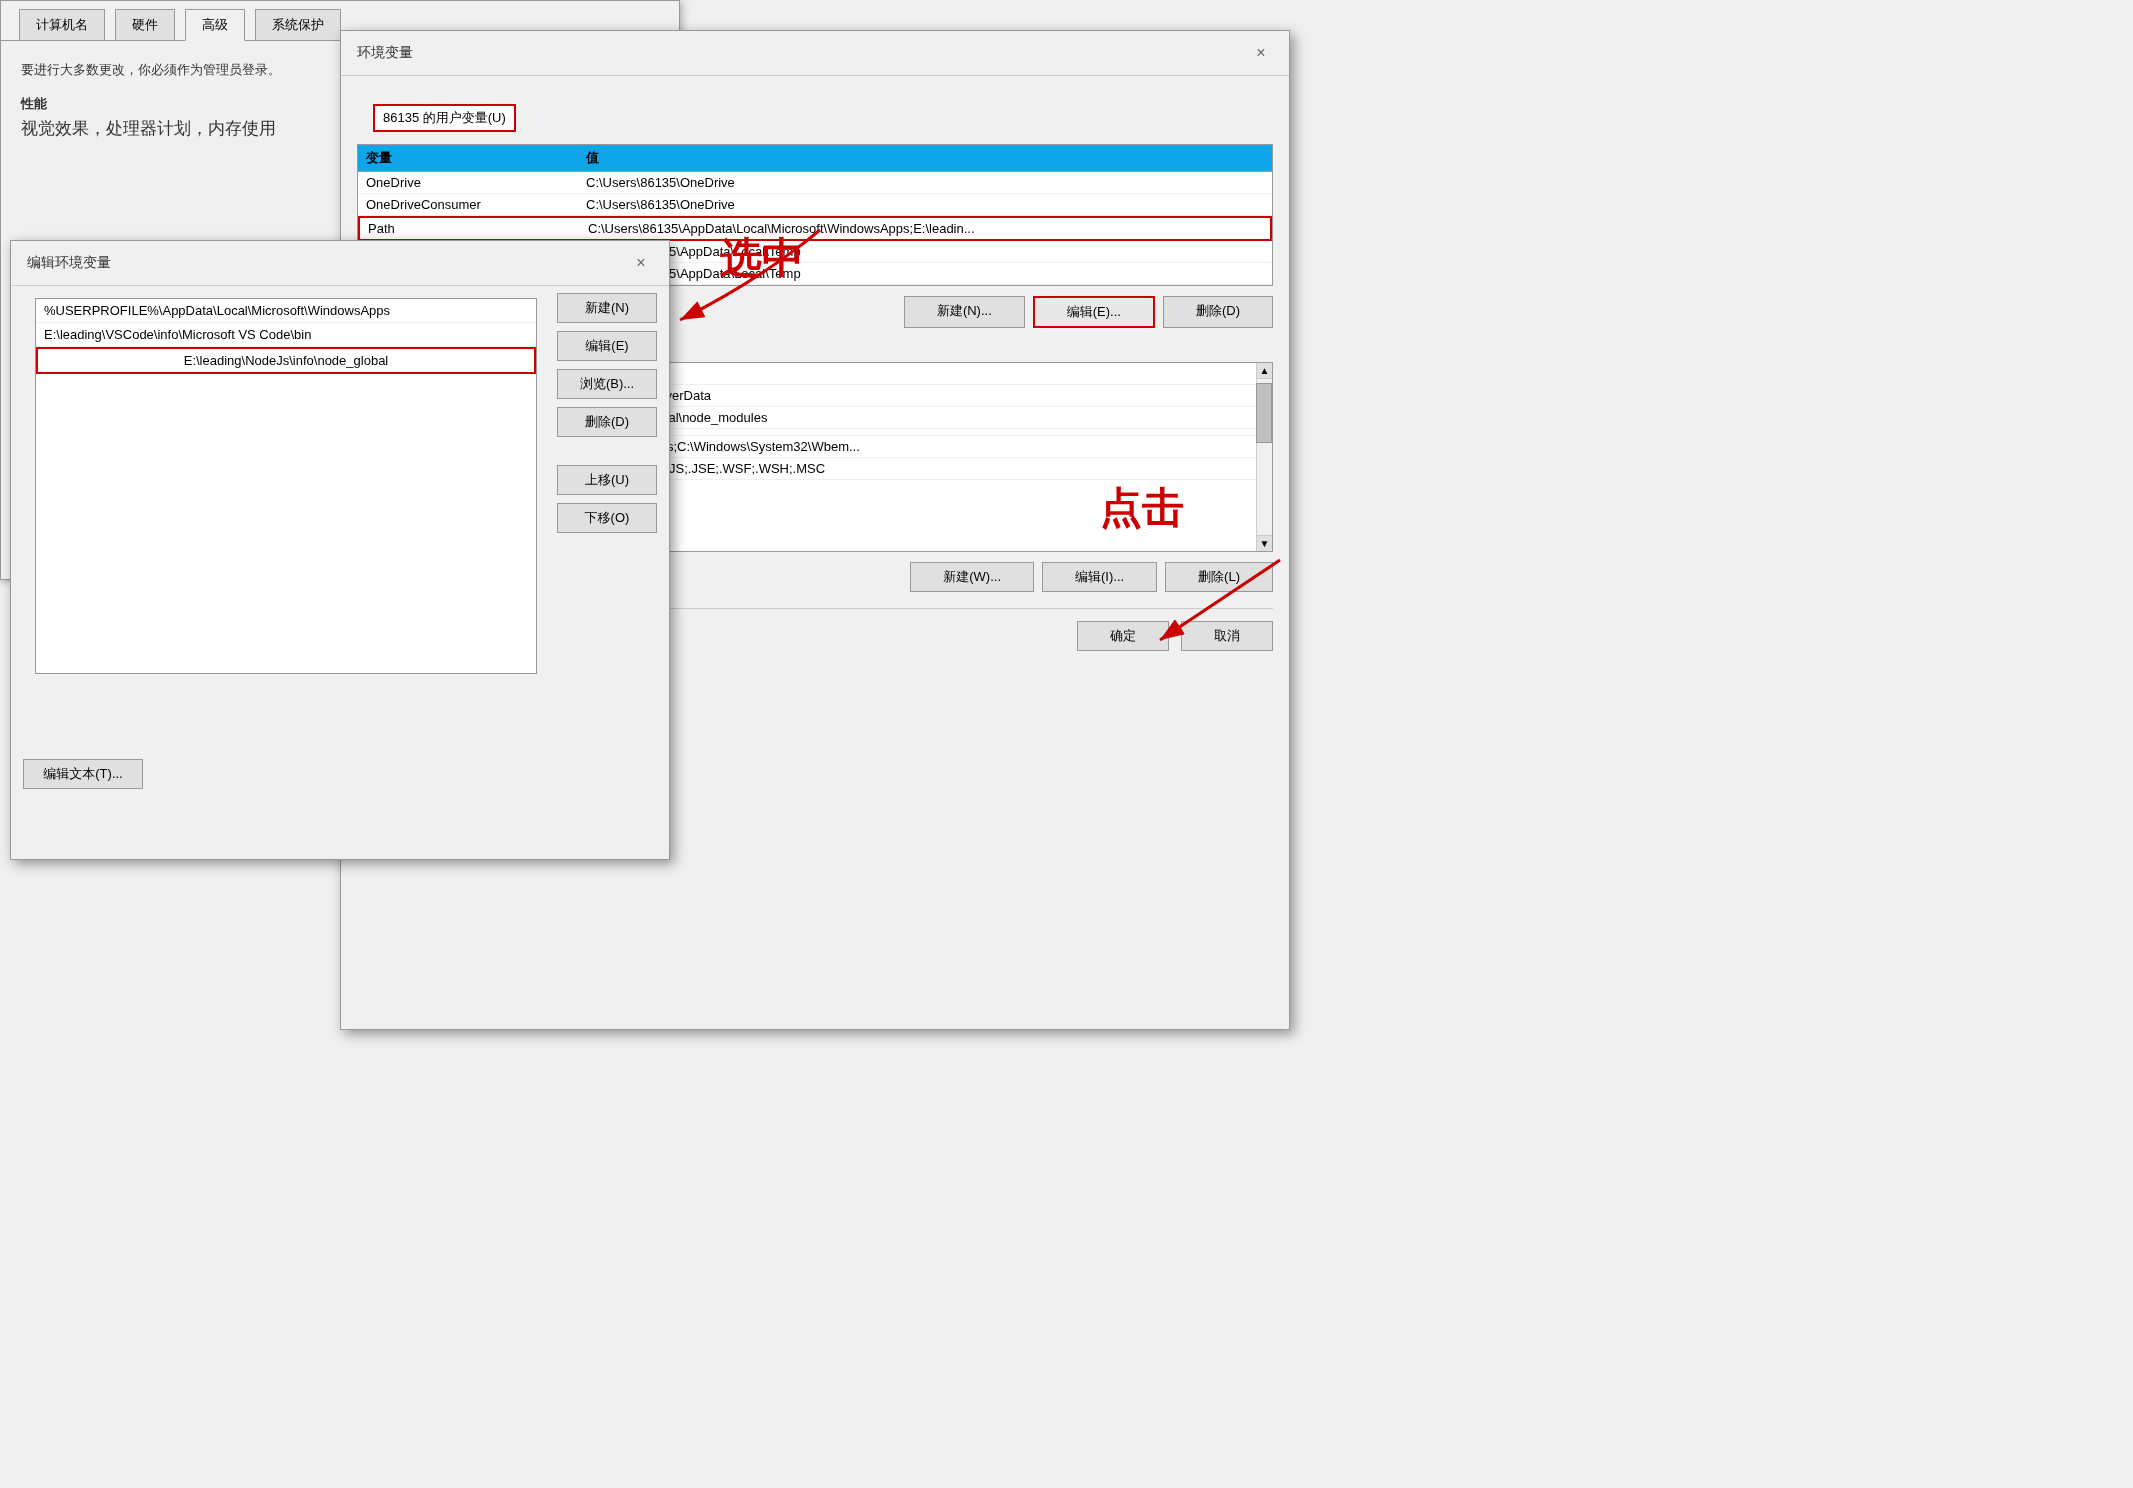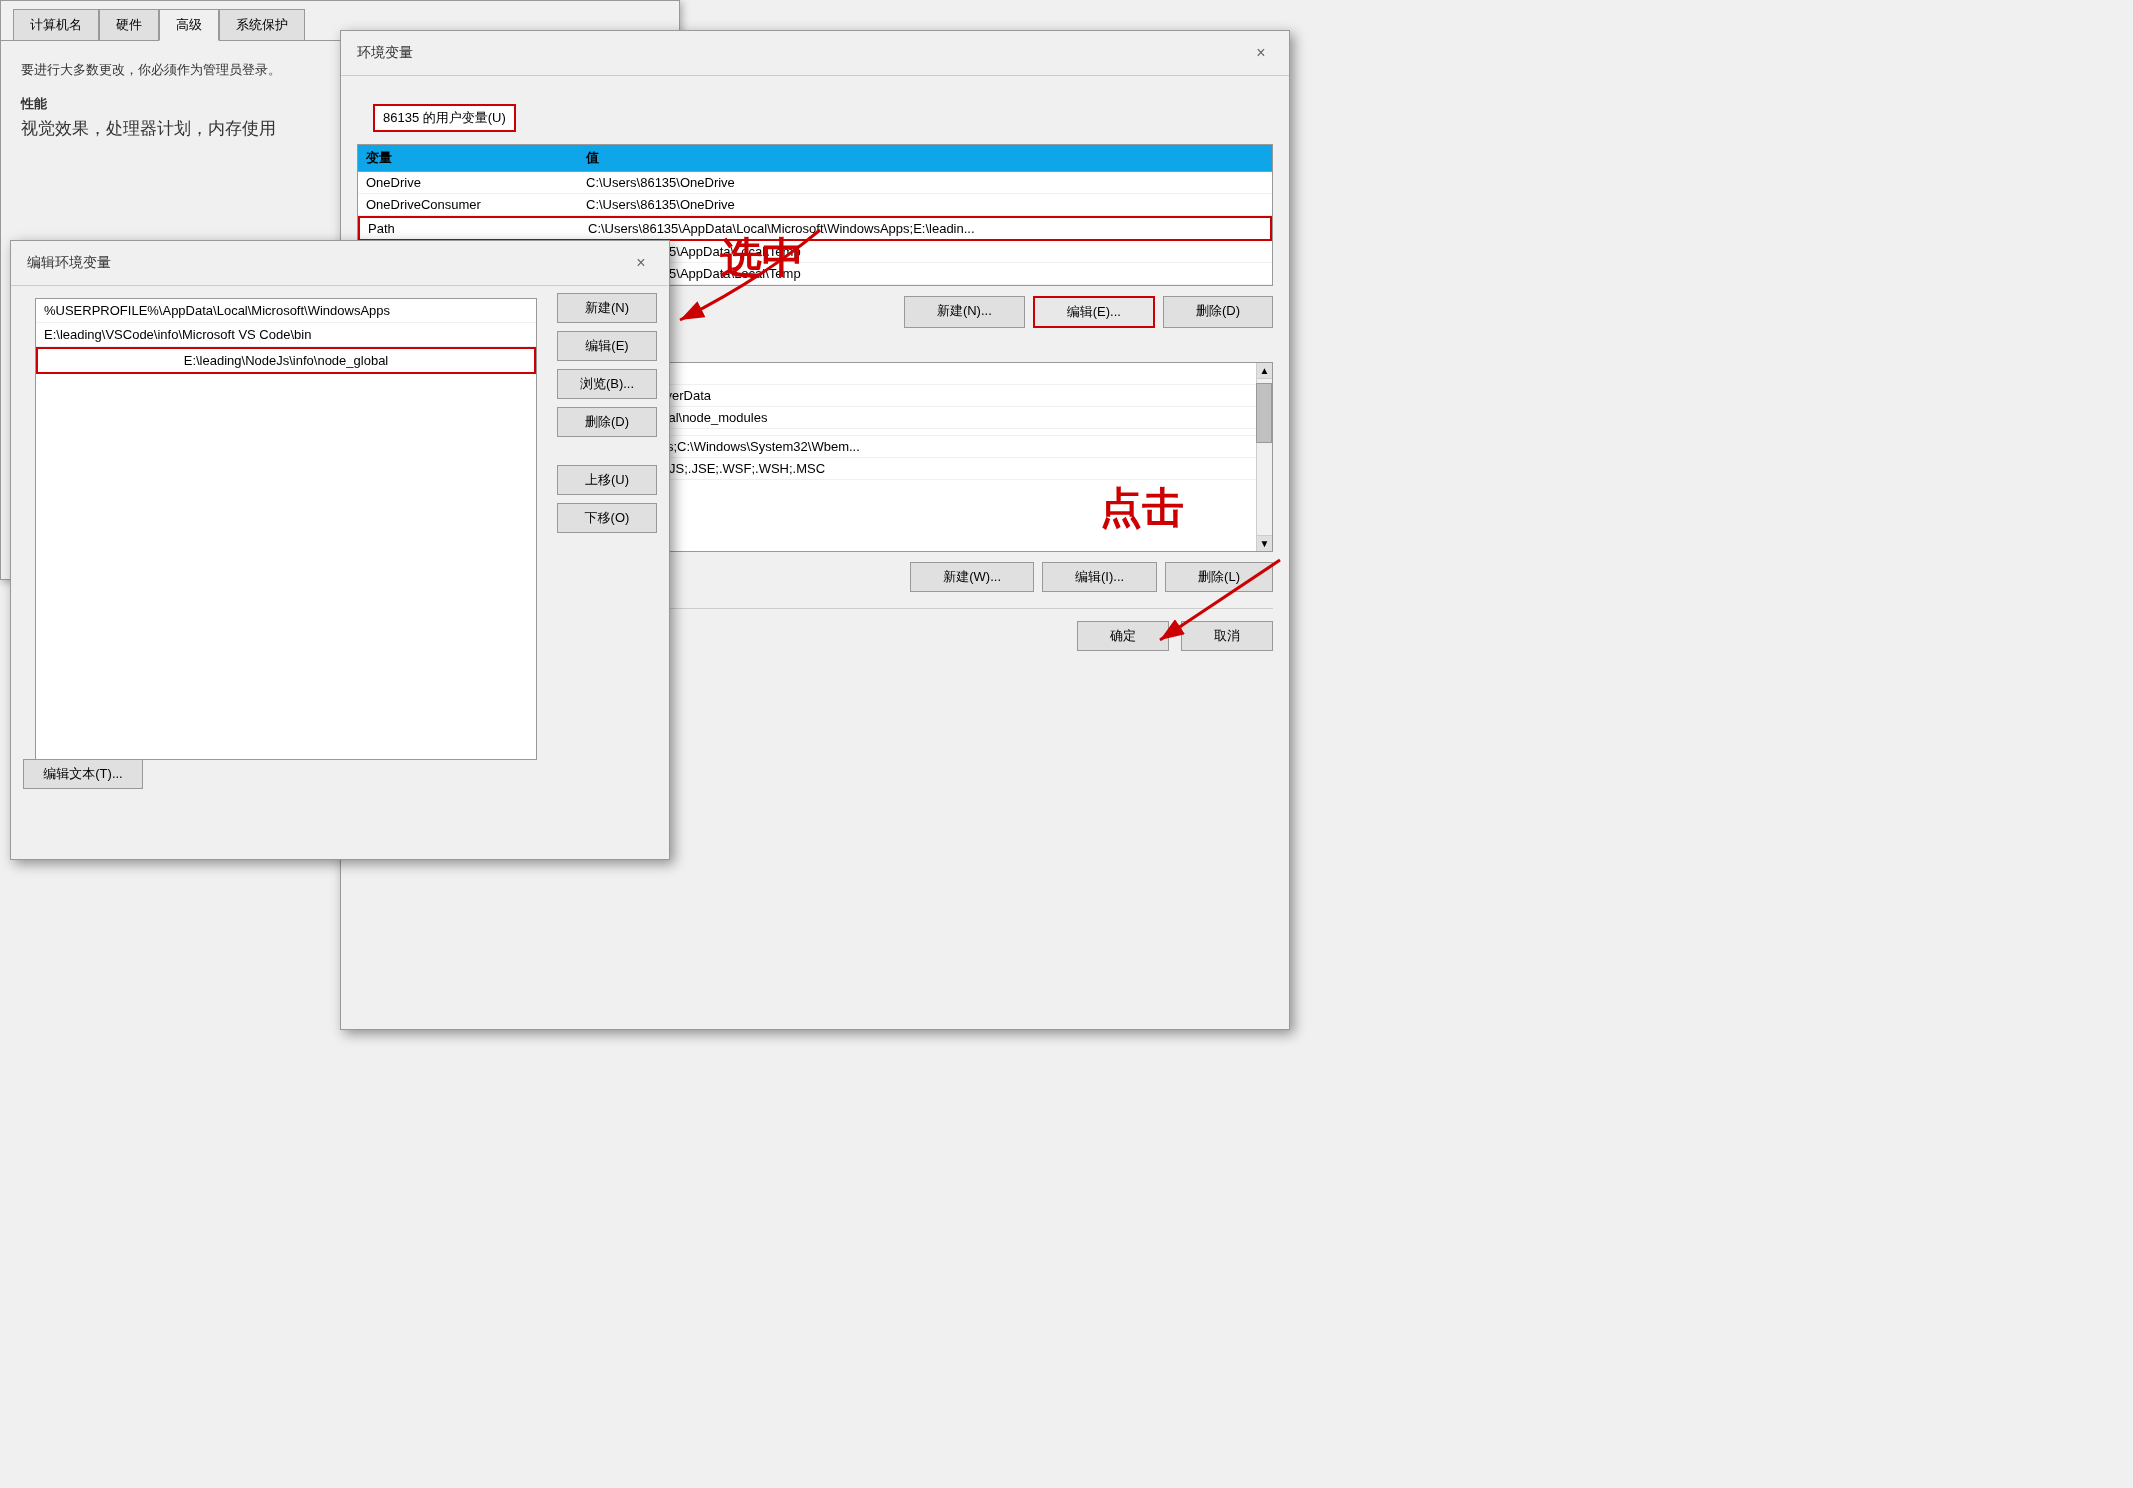--- a/index.html
+++ b/index.html
@@ -21,22 +21,22 @@
       width: 680px;
       height: 580px;
       background: #f0f0f0;
       border: 1px solid #999;
       box-shadow: 2px 2px 8px rgba(0,0,0,0.3);
     }
     .sys-props-tabs {
       display: flex;
       background: #f0f0f0;
       border-bottom: 1px solid #999;
-      padding: 8px 8px 0 12px;
-      gap: 0;
+      padding: 8px 8px 0 18px;
+      gap: 10px;
     }
     .tab-item {
       padding: 6px 16px;
       border: 1px solid #999;
       border-bottom: none;
       background: #e0e0e0;
       cursor: pointer;
       font-size: 13px;
     }
     .tab-item.active {
@@ -166,21 +166,21 @@
       color: #333;
       border-bottom: 1px solid #ccc;
       display: flex;
       justify-content: space-between;
       align-items: center;
     }
     .edit-list-container {
       margin: 12px;
       border: 1px solid #999;
       background: white;
-      height: 462px;
+      height: 376px;
       overflow-y: auto;
     }
     .edit-list-item {
       padding: 4px 8px;
       font-size: 13px;
       border-bottom: 1px solid #f0f0f0;
       cursor: pointer;
     }
     .edit-list-item.selected-item {
       border: 2px solid #cc0000;

